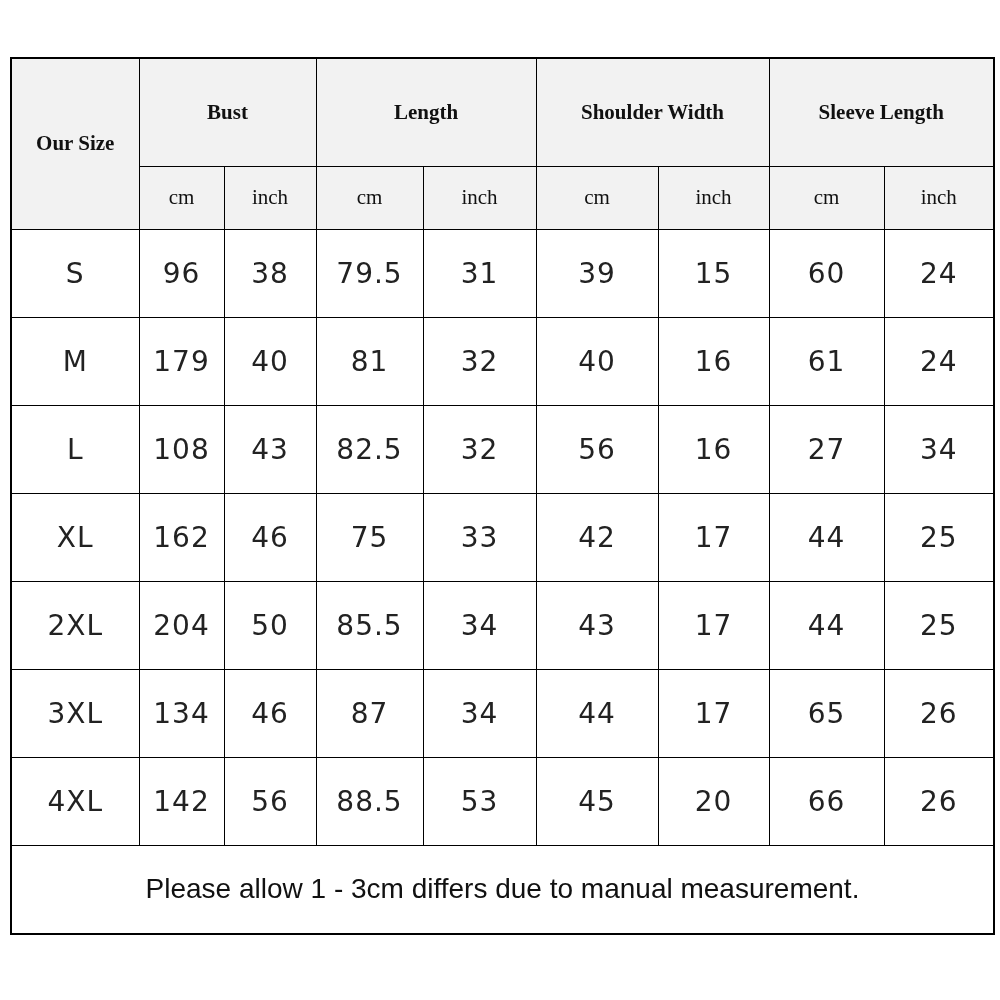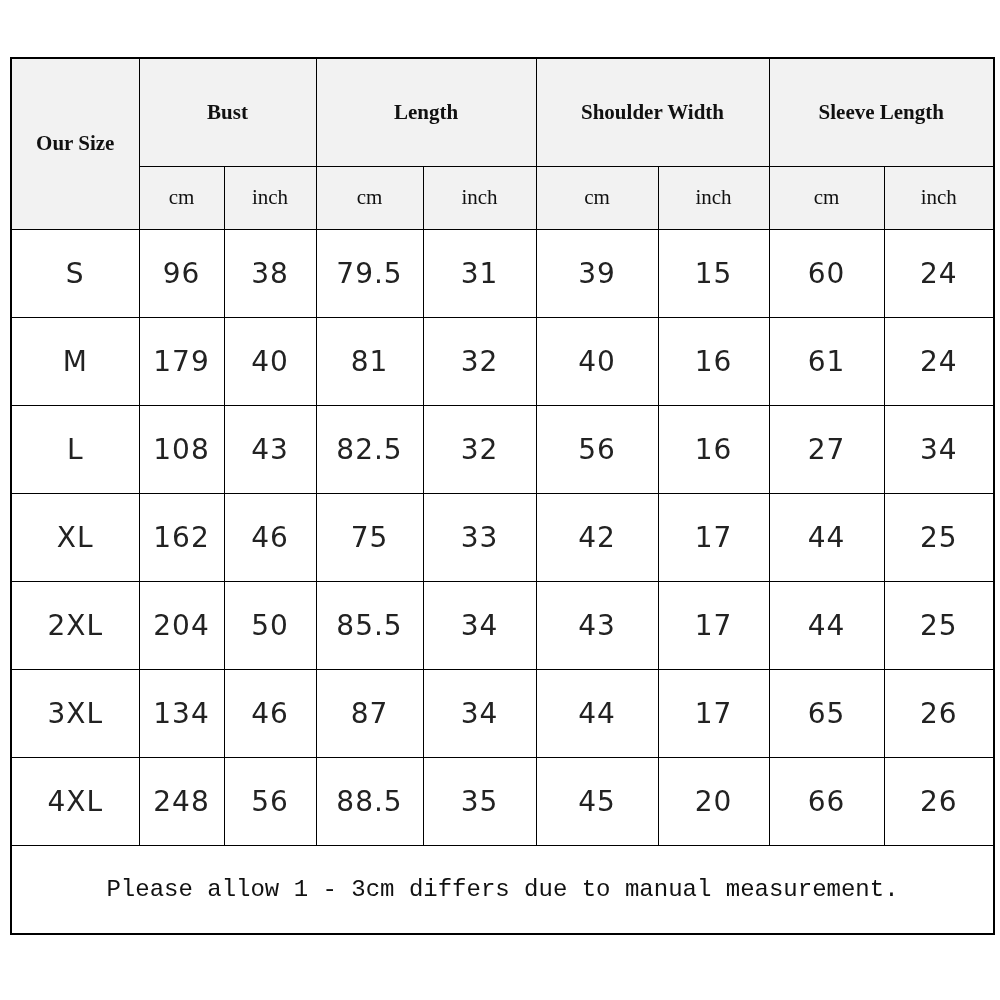--- a/index.html
+++ b/index.html
@@ -61,23 +61,23 @@
   td.value{
     background:var(--body-bg);
     font-family:"DejaVu Sans","Liberation Sans",sans-serif;
     font-weight:400;
     font-size:28px;
     color:var(--data-text);
     letter-spacing:1px;
   }
   td.footnote{
     background:var(--body-bg);
-    font-family:Liberation Mono, monospace;
+    font-family:Liberation Sans, sans-serif;
     font-weight:400;
-    font-size:24px;
+    font-size:28px;
     color:var(--header-text);
     margin-top:8px;
   }
 </style>
 </head>
 <body>
 
 <div class="page">
   <table class="size-chart">
     <colgroup>
@@ -172,24 +172,24 @@
         <td class="value">46</td>
         <td class="value">87</td>
         <td class="value">34</td>
         <td class="value">44</td>
         <td class="value">17</td>
         <td class="value">65</td>
         <td class="value">26</td>
       </tr>
       <tr class="data-row">
         <td class="size-label">4XL</td>
-        <td class="value">248</td>
+        <td class="value">142</td>
         <td class="value">56</td>
         <td class="value">88.5</td>
-        <td class="value">35</td>
+        <td class="value">53</td>
         <td class="value">45</td>
         <td class="value">20</td>
         <td class="value">66</td>
         <td class="value">26</td>
       </tr>
     </tbody>
     <tfoot>
       <tr class="footnote-row">
         <td class="footnote" colspan="9">Please allow 1 - 3cm differs due to manual measurement.</td>
       </tr>

